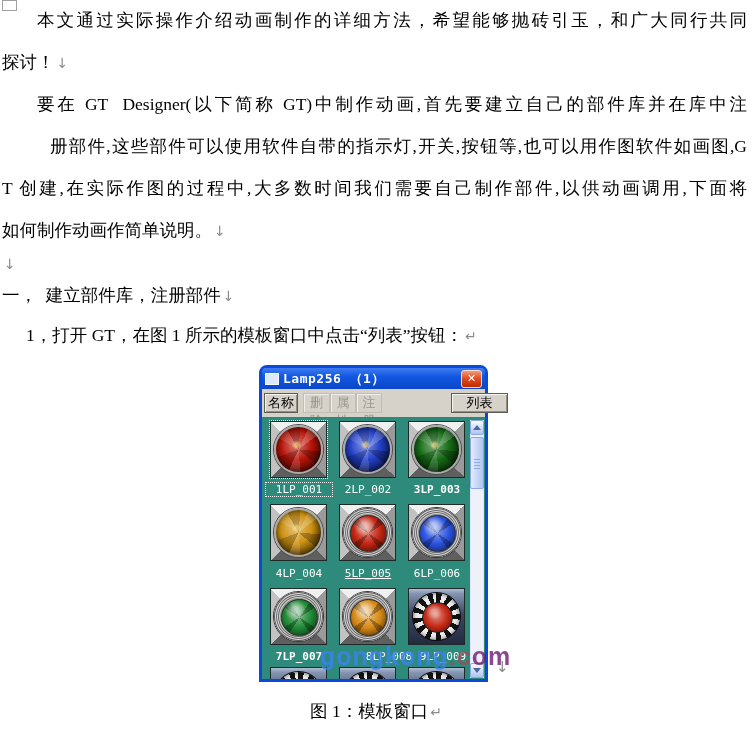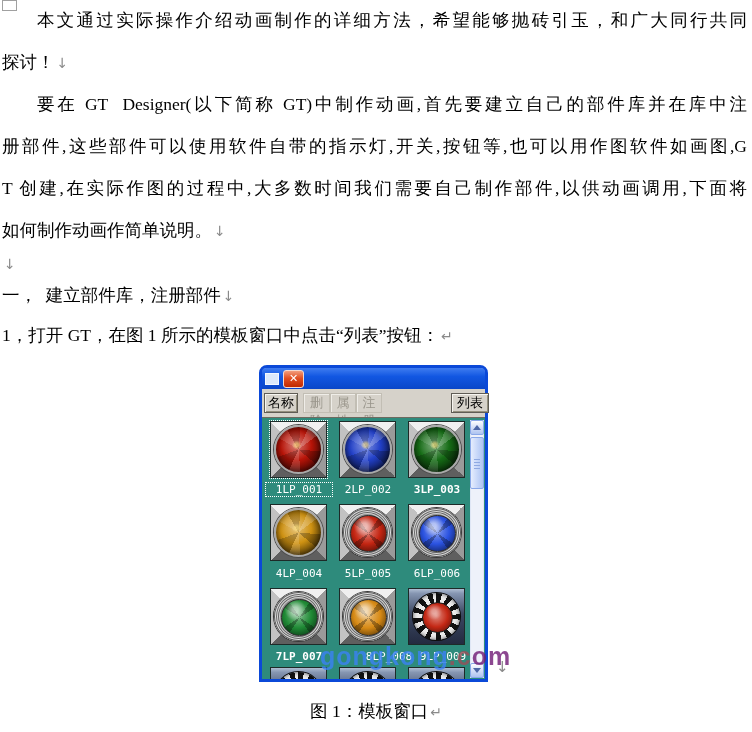--- a/index.html
+++ b/index.html
@@ -157,41 +157,42 @@
 </style>
 </head>
 <body>
 
 <div class="anchor-box"></div>
 
 <div>
     <div class="dline just ind" style="top: 8px;"><span>本文通过实际操作介绍动画制作的详细方法，希望能够抛砖引玉，和广大同行共同</span></div>
     <div class="dline" style="top: 50px;"><span>探讨！</span><span class="pmark">↓</span></div>
     <div class="dline just ind" style="top: 92px;"><span>要在 GT  Designer(以下简称 GT)中制作动画,首先要建立自己的部件库并在库中注</span></div>
-    <div class="dline just" style="top: 134px;"><span>册部件,这些部件可以使用软件自带的指示灯,开关,按钮等,也可以用作图软件如画图,G</span></div>
+    <div class="dline just" style="top: 134px; margin-left: 48px;"><span>册部件,这些部件可以使用软件自带的指示灯,开关,按钮等,也可以用作图软件如画图,G</span></div>
     <div class="dline just" style="top: 176px;"><span>T 创建,在实际作图的过程中,大多数时间我们需要自己制作部件,以供动画调用,下面将</span></div>
     <div class="dline" style="top: 218px;"><span>如何制作动画作简单说明。</span><span class="pmark">↓</span></div>
     <div class="dline" style="top: 251px;"><span></span><span class="pmark">↓</span></div>
     <div class="dline" style="top: 283px;"><span>一，  建立部件库，注册部件</span><span class="pmark">↓</span></div>
-    <div class="dline" style="top: 323px;"><span>1，打开 GT，在图 1 所示的模板窗口中点击“列表”按钮：</span><span class="pmark">↵</span></div>
+    <div class="dline" style="top: 323px; margin-left: 24px;"><span>1，打开 GT，在图 1 所示的模板窗口中点击“列表”按钮：</span><span class="pmark">↵</span></div>
   </div>
 
 <div class="dialog">
   <div class="titlebar">
     <div class="title-icon"></div>
+    <div class="title-text">Lamp256 （1）</div>
     <div class="close-btn">
       <span>✕</span>
     </div>
   </div>
   <div class="toolbar">
       <div class="tbtn" style="left: 2px; width: 34px;">名称</div>
       <div class="tbtn disabled" style="left: 41px; width: 27px;">删除</div>
       <div class="tbtn disabled" style="left: 68px; width: 26px;">属性</div>
       <div class="tbtn disabled" style="left: 94px; width: 26px;">注册</div>
-      <div class="tbtn" style="left: 189px; width: 38px;">列表</div>
+      <div class="tbtn" style="left: 189px; width: 57px;">列表</div>
     </div>
   <div class="content">
     <div class="vscroll">
       <div class="sb-btn up">
         <div class="arrow up"></div>
       </div>
       <div class="sb-thumb">
         <div class="sb-grip"></div>
       </div>
       <div class="sb-btn down">
@@ -211,21 +212,21 @@
       </div>
       <div class="lamp-label" style="left: 142px; top: 65px; font-weight: bold;">3LP_003</div>
       <div class="tile" style="left: 9px; top: 87px;">
         <div class="gem-facet" style="--c: #cf9212; --cl: rgb(229,195,125); --cd: rgb(93,66,8);"></div>
       </div>
       <div class="lamp-label" style="left: 4px; top: 149px;">4LP_004</div>
       <div class="tile" style="left: 78px; top: 87px;">
         <div class="bezel-ring"></div>
         <div class="gem-dome" style="--c: #c42512; --cl: rgb(223,135,125); --cd: rgb(88,17,8);"></div>
       </div>
-      <div class="lamp-label" style="left: 73px; top: 149px;">5LP_005</div>
+      <div class="lamp-label" style="left: 73px; top: 149px; text-decoration: underline;">5LP_005</div>
       <div class="tile" style="left: 147px; top: 87px;">
         <div class="bezel-ring"></div>
         <div class="gem-dome" style="--c: #2a52e0; --cl: rgb(138,160,238); --cd: rgb(19,37,101);"></div>
       </div>
       <div class="lamp-label" style="left: 142px; top: 149px;">6LP_006</div>
       <div class="tile" style="left: 9px; top: 171px;">
         <div class="bezel-ring"></div>
         <div class="gem-dome" style="--c: #1f8a35; --cl: rgb(132,191,144); --cd: rgb(14,62,24);"></div>
       </div>
       <div class="lamp-label" style="left: 4px; top: 232px; font-weight: bold;">7LP_007</div>

